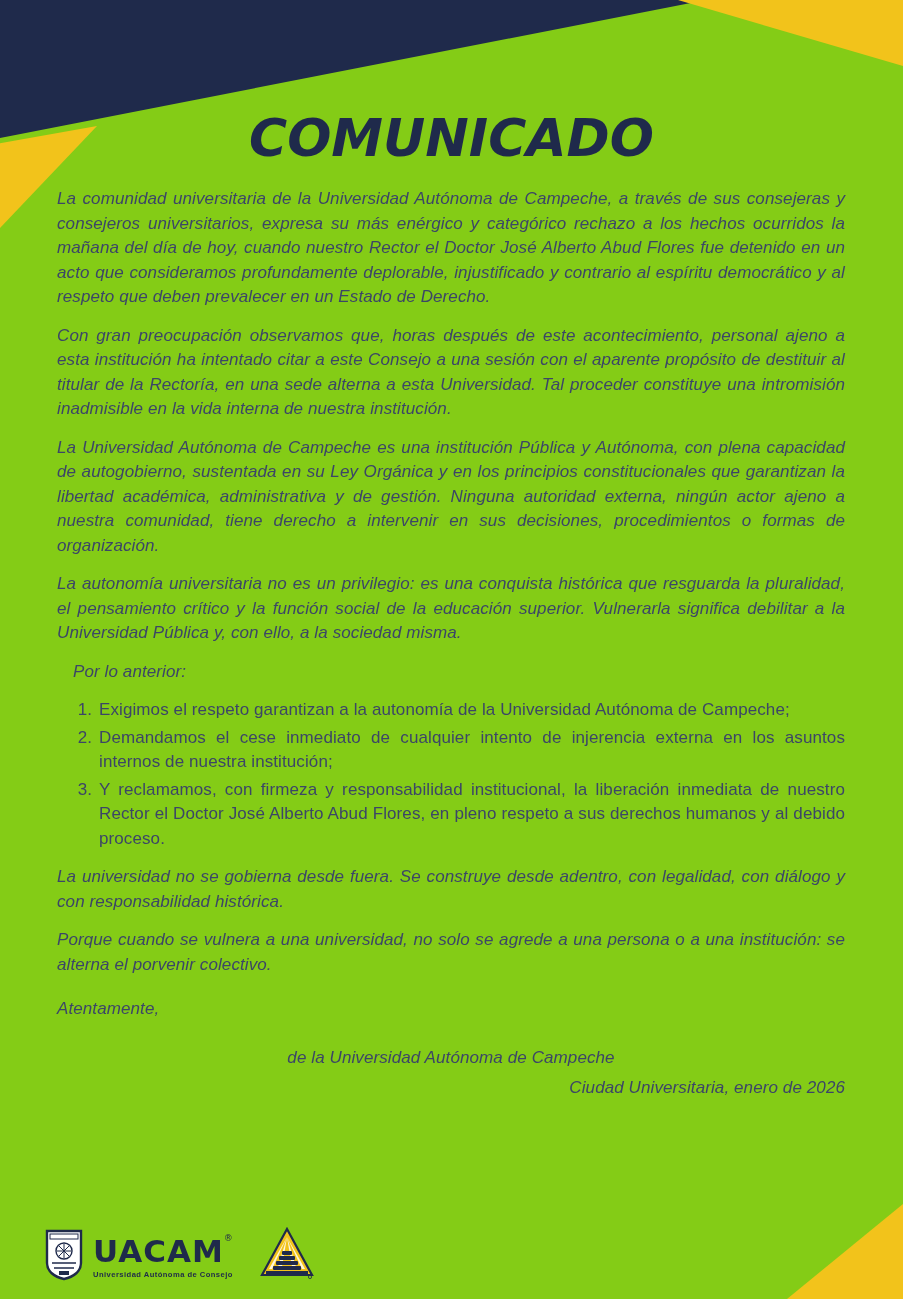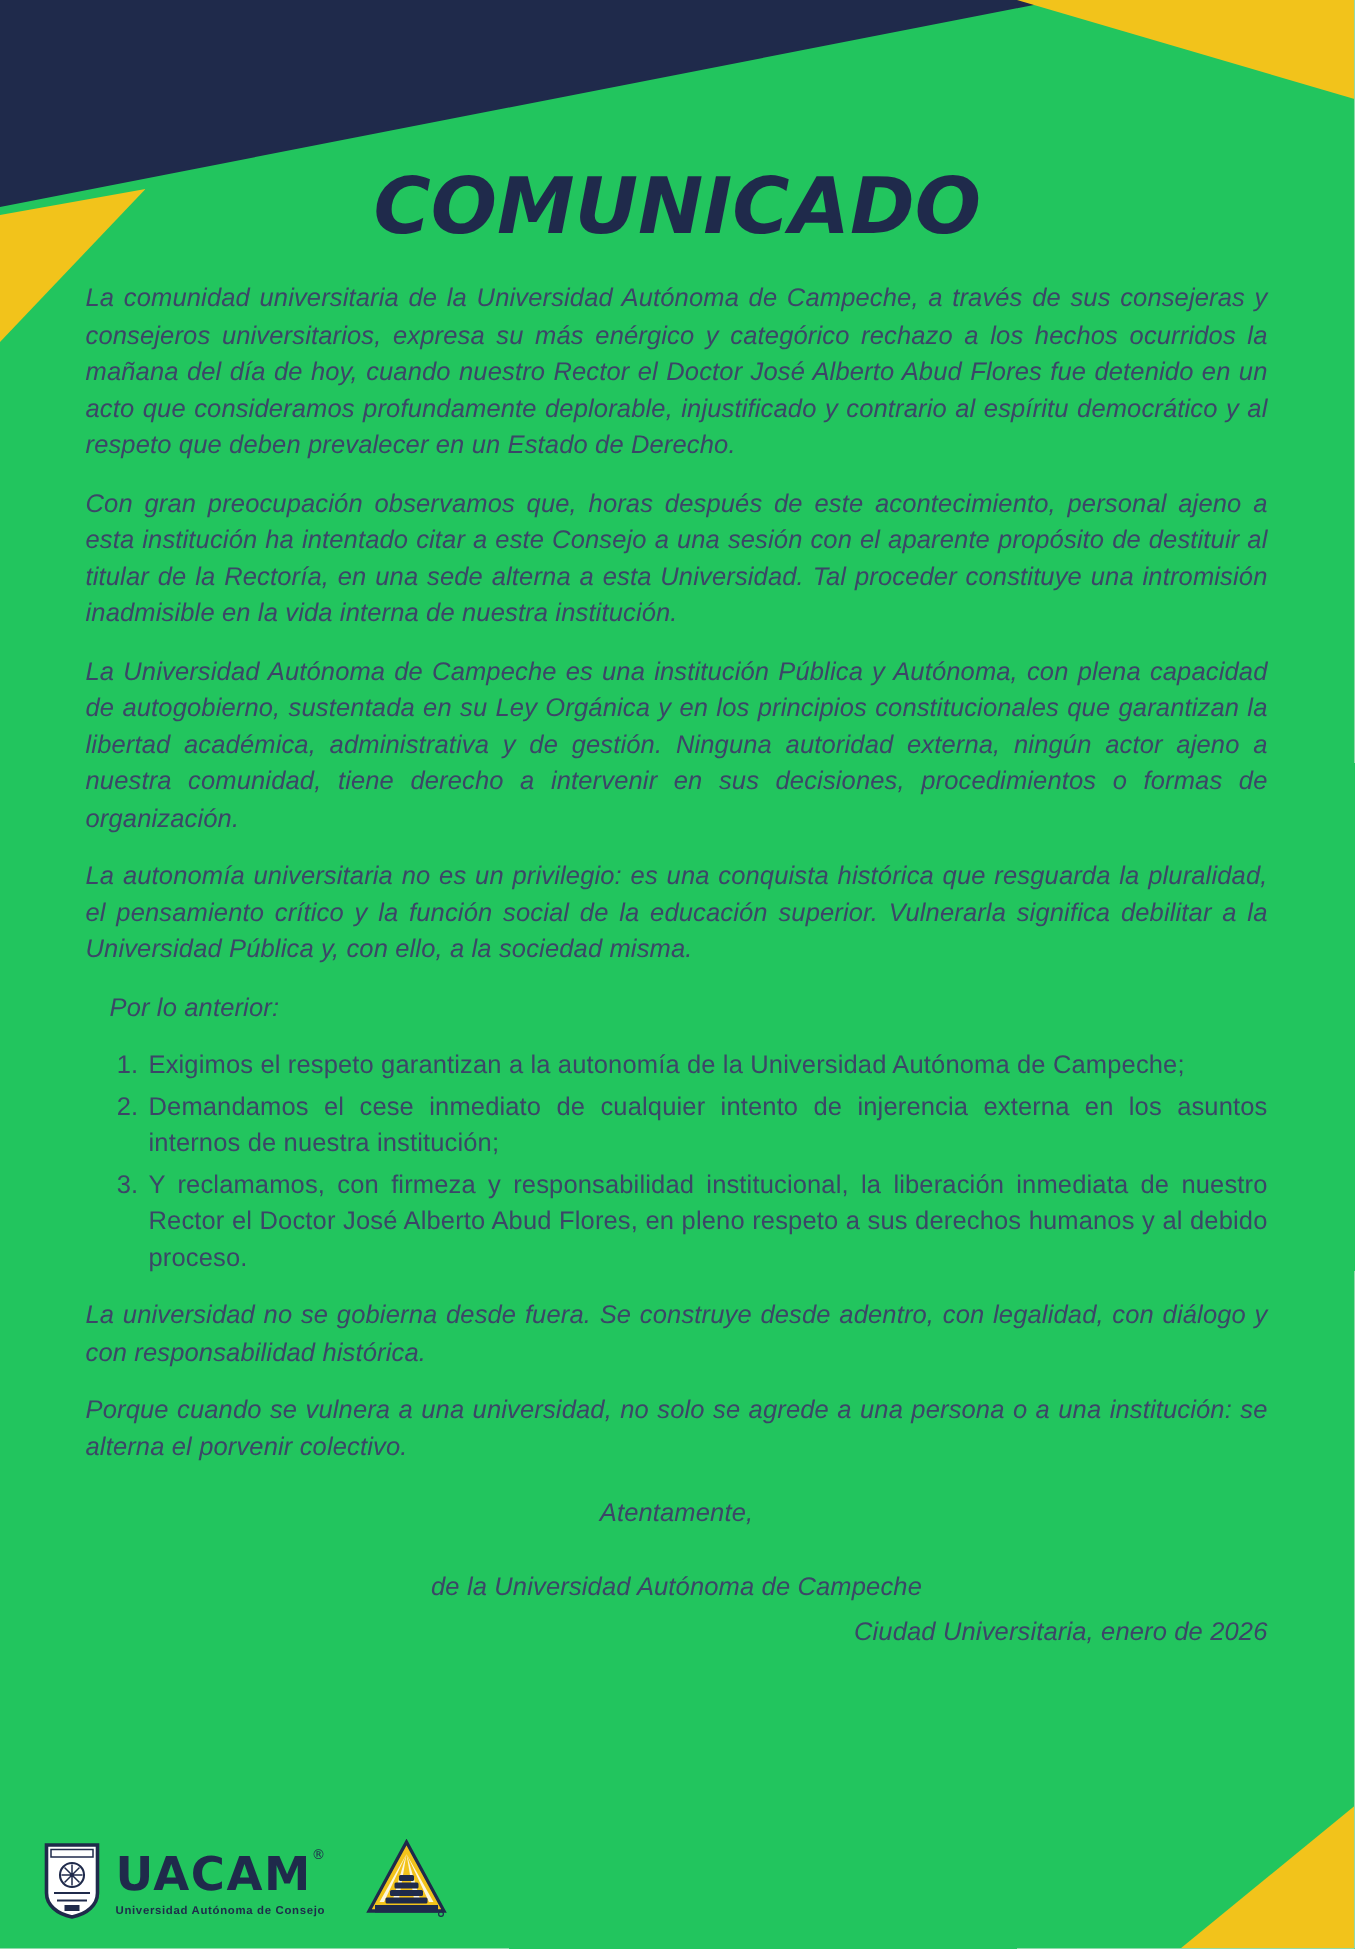--- a/index.html
+++ b/index.html
@@ -1,20 +1,20 @@
 <!DOCTYPE html>
 <html><head>
 <meta charset="utf-8">
 <style>
   html,body{margin:0;padding:0;background:#e8e8e8;}
   .page{
     position:relative;
     width:903px;height:1299px;
     margin:0 auto;
-    background:#22c55e;
+    background:#84cc16;
     overflow:hidden;
     font-family:"Liberation Sans", sans-serif;
   }
   
   .decor{position:absolute;}
   .decor-navy-top{left:0;top:0;width:706px;height:138px;background:#1f2a4b;
     clip-path:polygon(0 0,100% 0,0 100%);}
   .decor-yellow-topright{right:0;top:0;width:225px;height:66px;background:#f2c31b;
     clip-path:polygon(0 0,100% 0,100% 100%);}
   .decor-yellow-left{left:0;top:126px;width:97px;height:102px;background:#f2c31b;
@@ -39,27 +39,27 @@
     color:#3c4667;
     font-size:17px;
     line-height:24.5px;
     letter-spacing:.1px;
     text-align:justify;
   }
   .content p{margin:0 0 14px;font-style:italic;}
   .content p.intro{margin:2px 16px 14px;text-align:left;}
   .content ol{margin:0 0 14px;padding-left:40px;}
   .content ol li{text-align:justify;padding-left:2px;margin:0 0 3px;}
-  .salutation{text-align:center;margin:20px 0 24px !important;}
+  .salutation{text-align:left;margin:20px 0 24px !important;}
   .sig-line{text-align:center !important;margin:0 !important;line-height:24.5px;}
   .dateline{text-align:right !important;margin:6px 0 0 !important;}
   
   .footer-logos{
     position:absolute;
-    left:29px;bottom:12px;
+    left:45px;bottom:12px;
     display:flex;align-items:center;gap:26px;
   }
   .logo-lockup{display:flex;align-items:center;gap:10px;}
   .wordmark-block{display:flex;flex-direction:column;}
   .wordmark{
     font-family:"DejaVu Sans", sans-serif;
     font-size:31px;font-weight:800;color:#1f2a4b;letter-spacing:1px;line-height:1;
   }
   .wordmark sup{font-size:9px;font-weight:400;vertical-align:top;position:relative;top:-2px;}
   .wordmark-sub{

